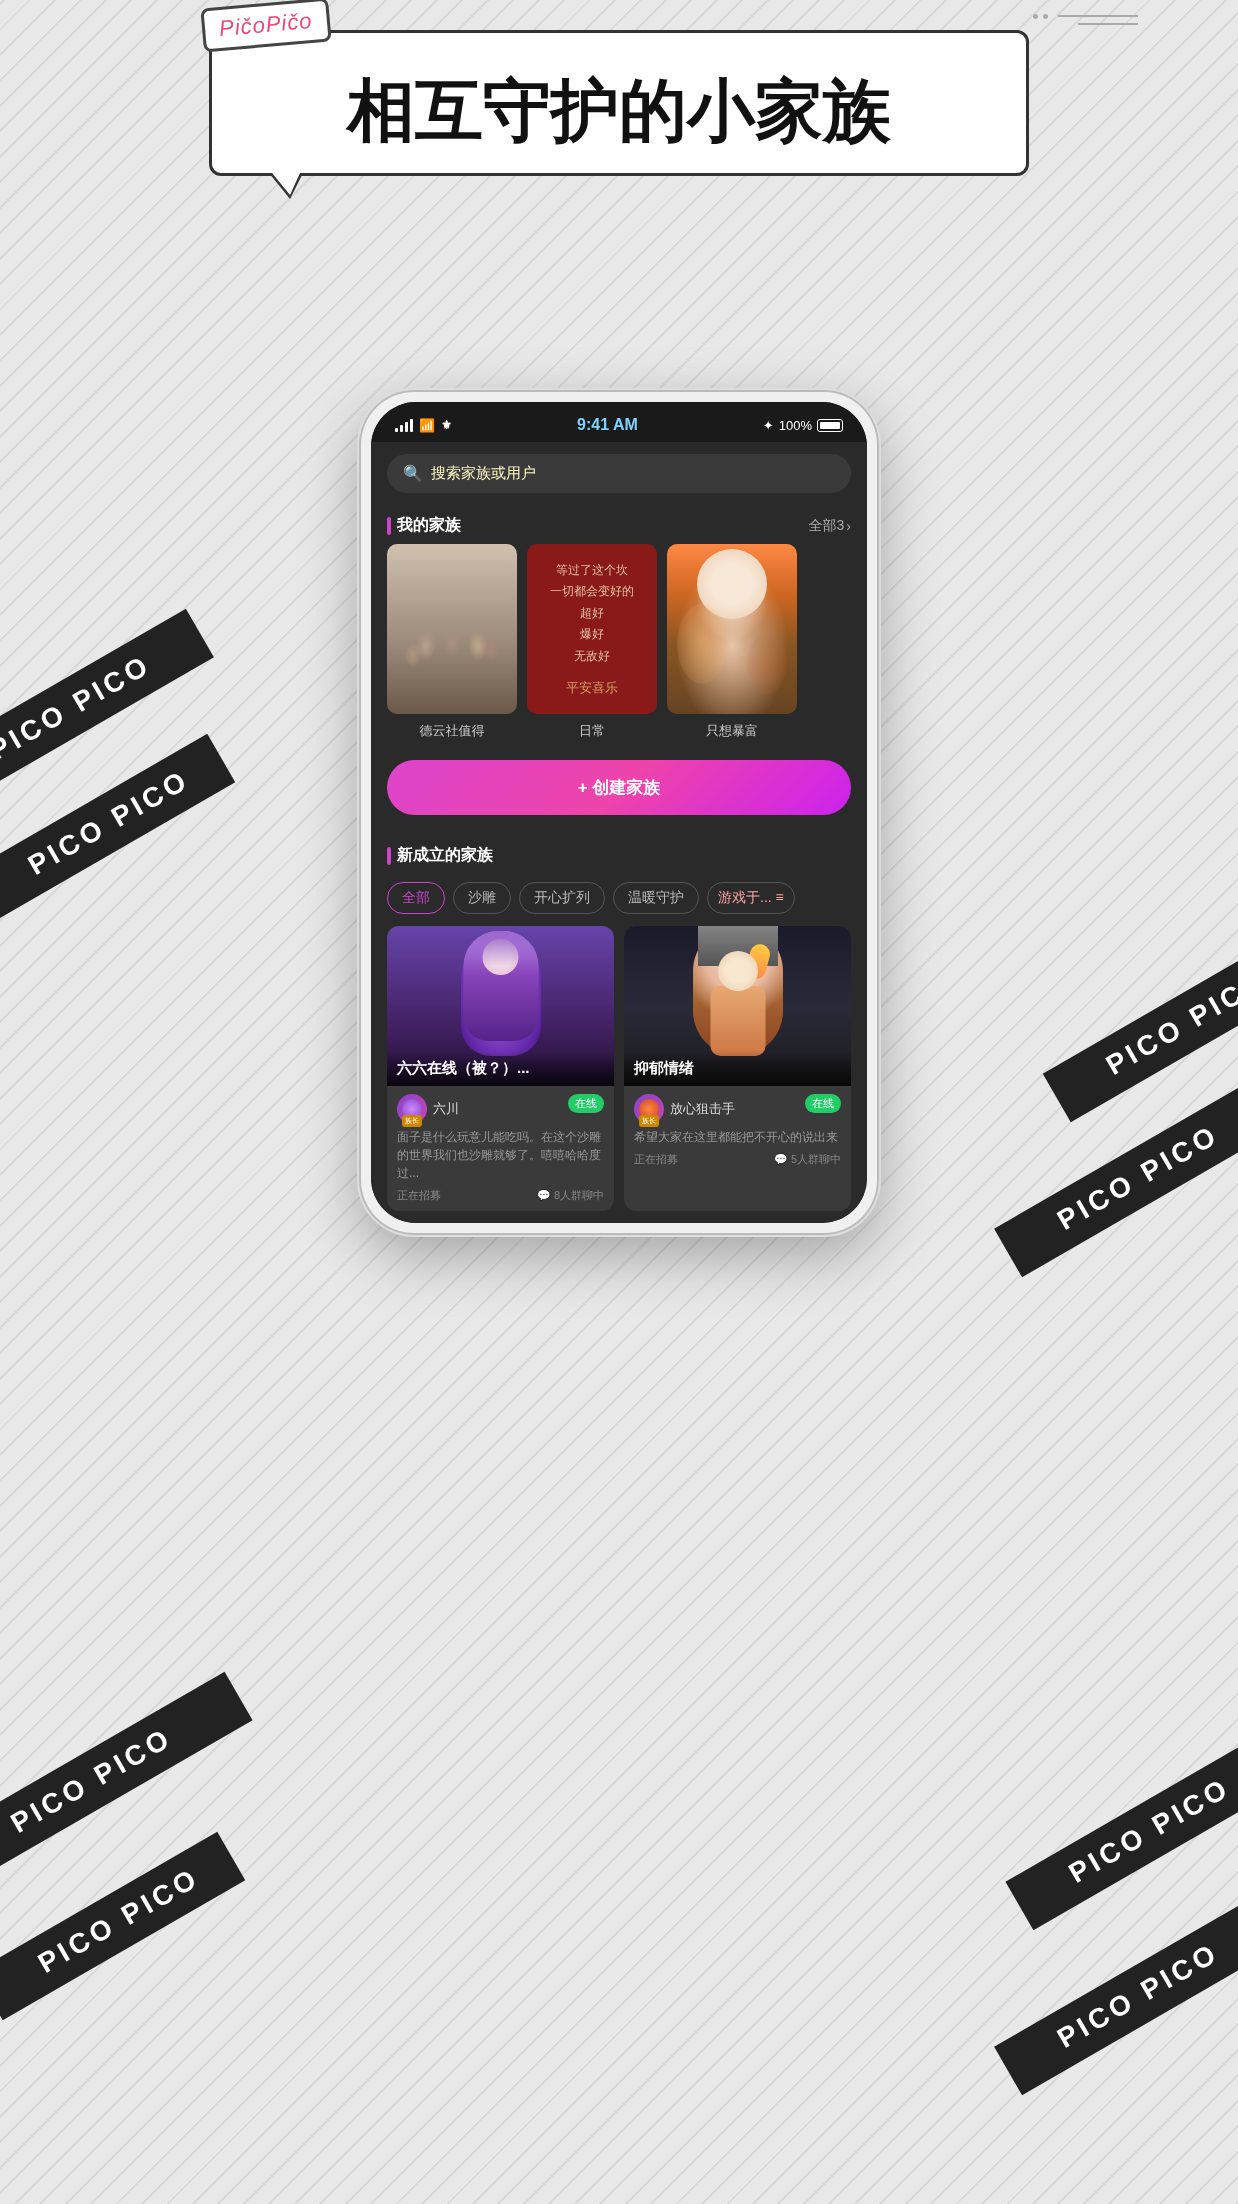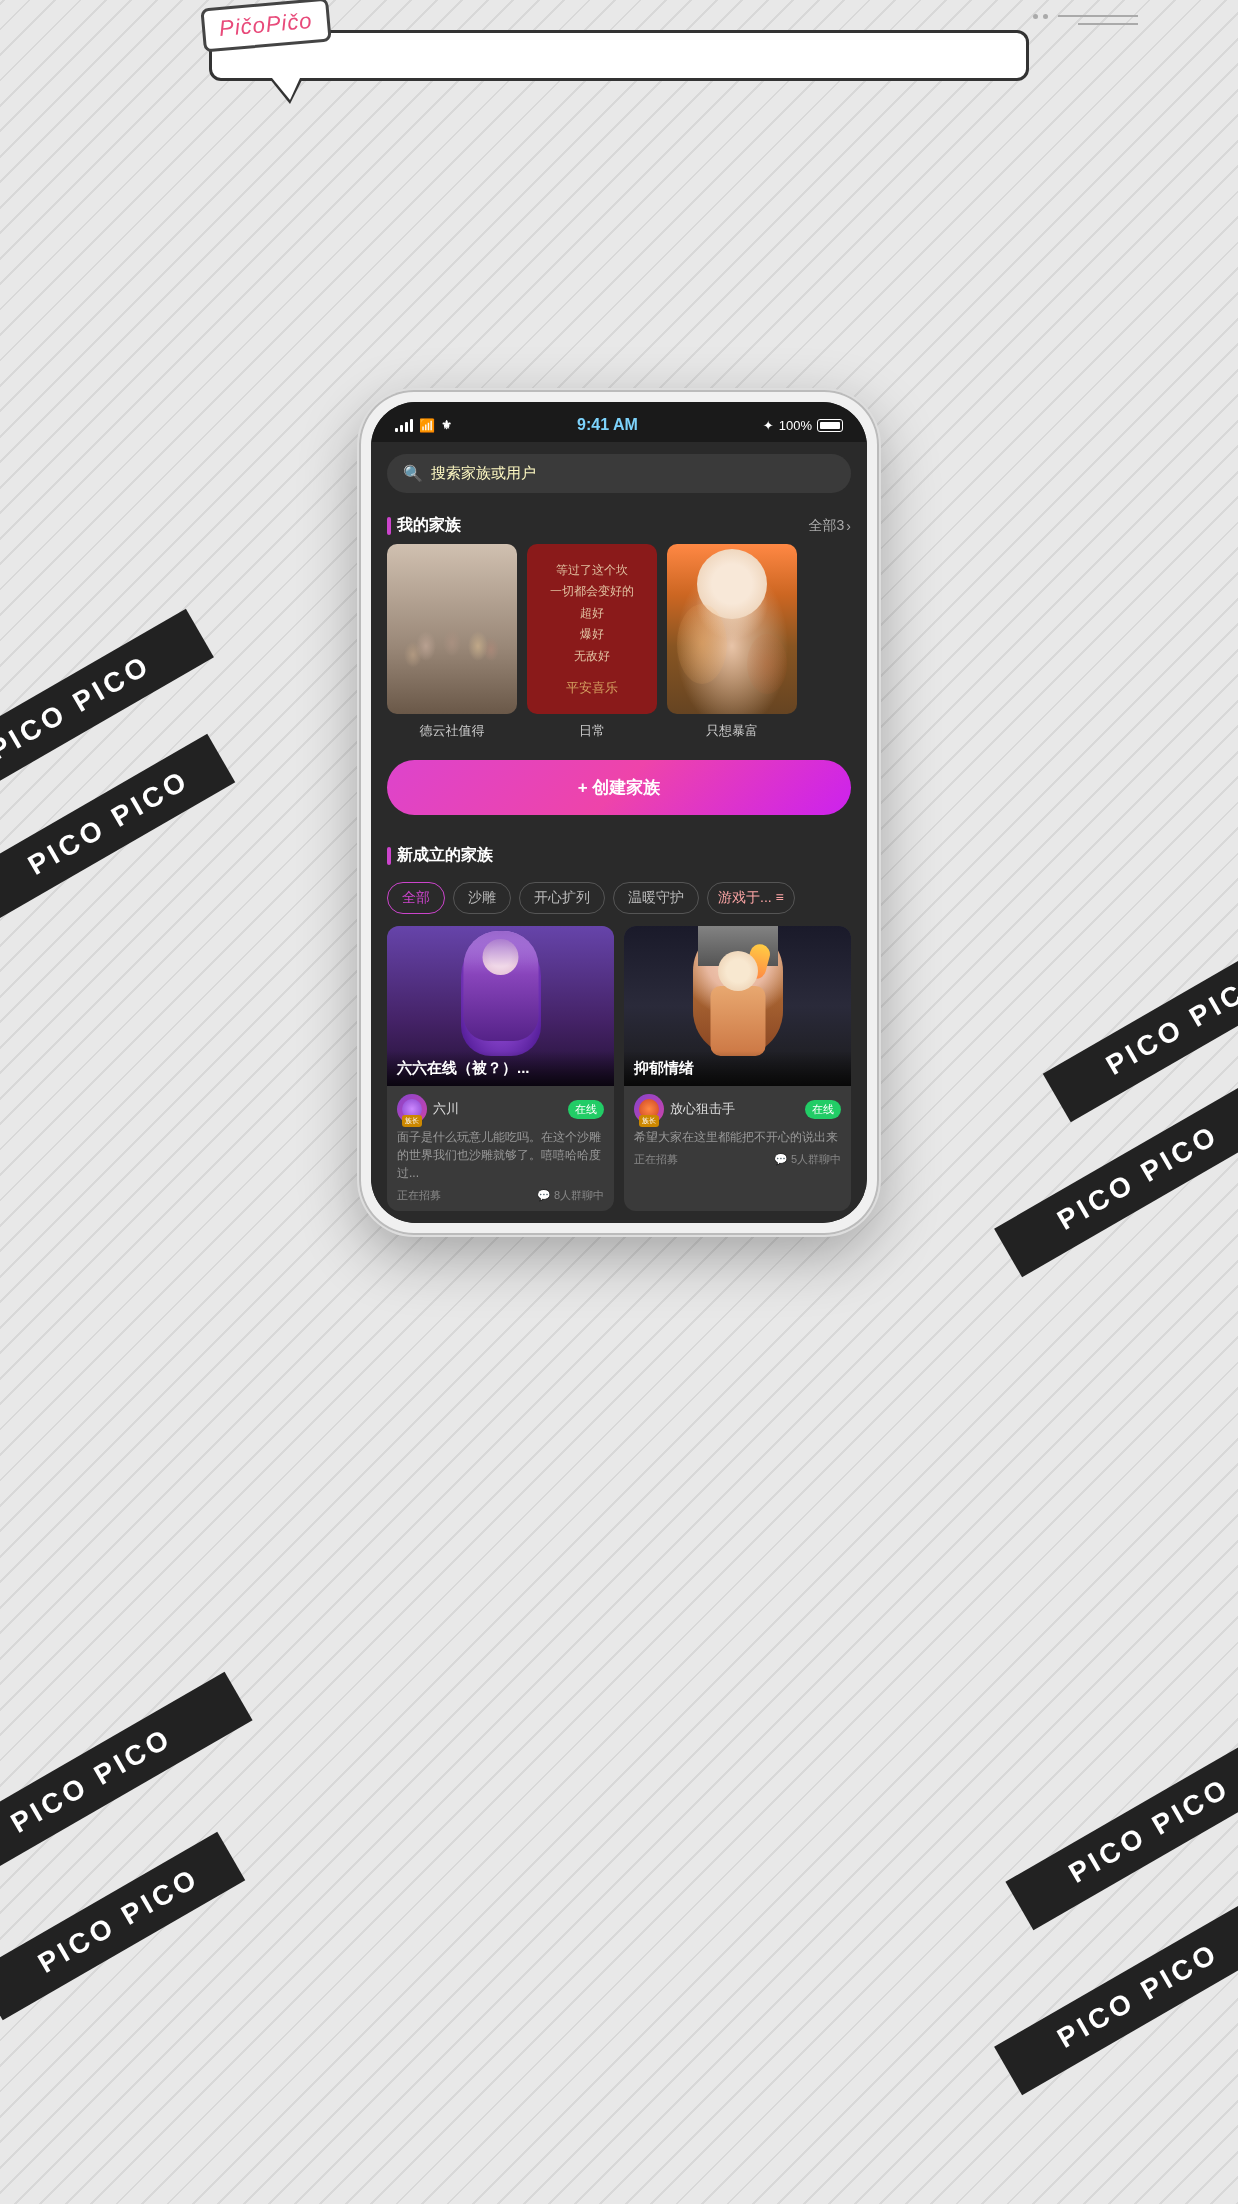--- a/index.html
+++ b/index.html
@@ -548,21 +548,21 @@
       font-weight: 700;
     }
 
     .family-grid-info {
       padding: 8px 10px;
     }
 
     .family-owner {
       display: flex;
       justify-content: space-between;
-      align-items: center;
+      align-items: flex-start;
       margin-bottom: 4px;
     }
 
     .owner-left {
       display: flex;
       align-items: center;
       gap: 6px;
     }
 
     .owner-avatar {
@@ -654,20 +654,21 @@
 <div style="position:absolute; top:14px; right:190px; z-index:3; display:flex; gap:5px;">
   <div style="width:5px; height:5px; border-radius:50%; background:#aaa;"></div>
   <div style="width:5px; height:5px; border-radius:50%; background:#aaa;"></div>
 </div>
 
 <div class="top-content">
   <div class="comic-box">
     <div class="picopico-logo-box">
       <span>PičoPičo</span>
     </div>
+    <div class="main-title">相互守护的小家族</div>
   </div>
 </div>
 
 <div class="phone-container">
   <div class="phone-outer">
     <div class="phone-inner">
 
       <div class="status-bar">
         <div class="status-left">
           <div class="signal-bars">

